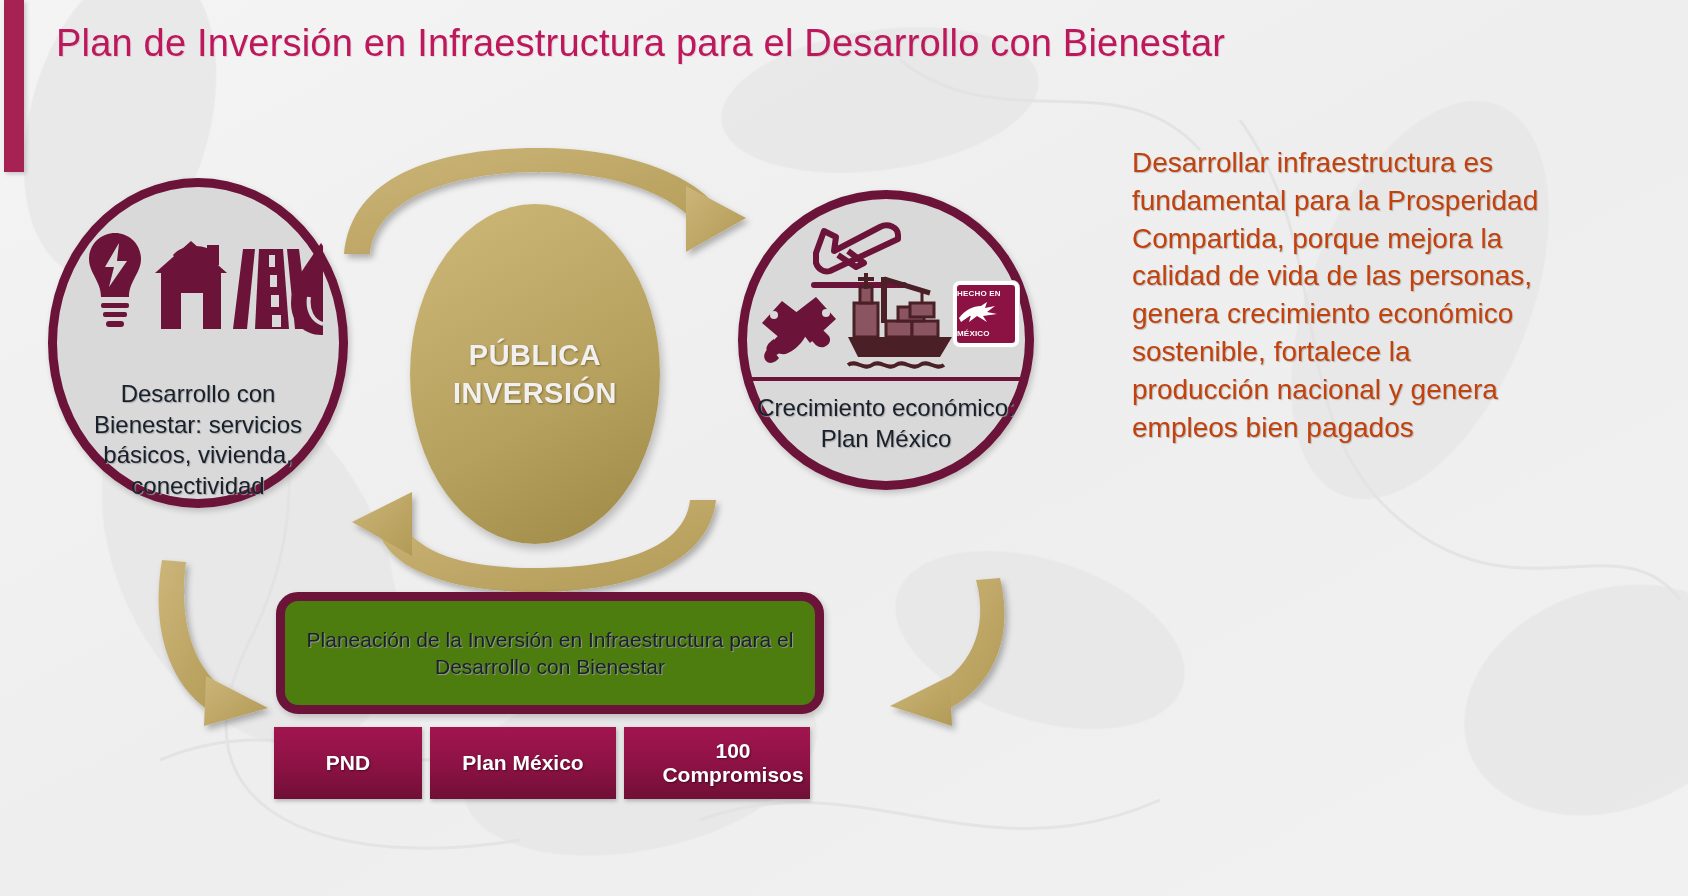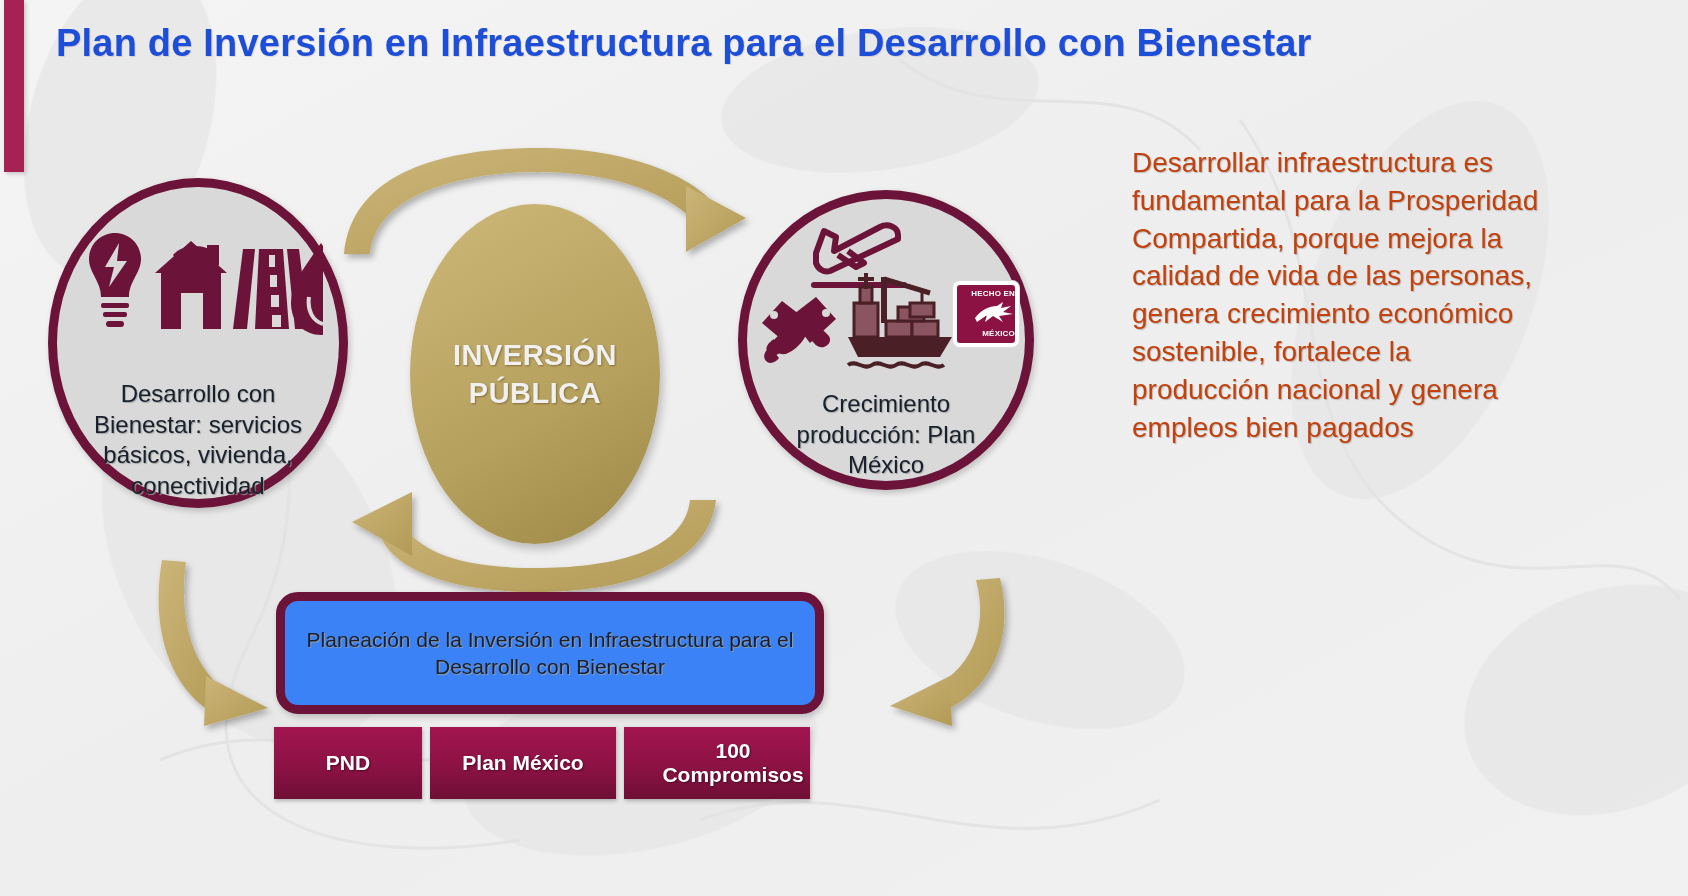--- a/index.html
+++ b/index.html
@@ -28,22 +28,22 @@
     width: 20px; height: 172px;
     background: #a62252;
     box-shadow: 2px 2px 4px rgba(0,0,0,.18);
   }
 
   
   .slide-title {
     position: absolute;
     left: 56px; top: 22px;
     font-size: 38px;
-    font-weight: bold;
-    color: #1d4ed8;
+    font-weight: normal;
+    color: #be185d;
     letter-spacing: .2px;
     white-space: nowrap;
     text-shadow: 1px 1px 0 rgba(120,0,50,.12);
   }
 
   
   .node-circle {
     position: absolute;
     border: 9px solid #6b1339;
     border-radius: 50%;
@@ -114,21 +114,21 @@
   }
 
   
   .arrows { position: absolute; inset: 0; pointer-events: none; }
 
   
   .plan-box {
     position: absolute;
     left: 276px; top: 592px;
     width: 548px; height: 122px;
-    background: #3b82f6;
+    background: #4d7c0f;
     border: 9px solid #6b1339;
     border-radius: 22px;
     display: flex;
     align-items: center;
     justify-content: center;
     box-shadow: 2px 3px 6px rgba(0,0,0,.20);
   }
   .plan-box span {
     text-align: center;
     font-size: 21px;
@@ -176,21 +176,21 @@
   }
 
   
   .hecho-badge {
     width: 66px; height: 66px;
     background: #8c1244;
     border: 4px solid #ffffff;
     border-radius: 7px;
     display: flex;
     flex-direction: column;
-    align-items: flex-end;
+    align-items: flex-start;
     justify-content: center;
     color: #fff;
     box-shadow: 0 0 0 1px #ddd;
   }
   .hecho-badge .hb-top,
   .hecho-badge .hb-bot {
     font-size: 8px;
     font-weight: bold;
     letter-spacing: .2px;
     line-height: 1;
@@ -383,27 +383,27 @@
       <svg width="42" height="24" viewBox="0 0 42 24">
         <g fill="#ffffff">
           <path d="M2,18 C8,10 16,6 24,6 L30,2 L28,8 L38,6 L30,12 L40,14 L26,16 L30,22 L20,16 L12,22 L14,15 L4,22 Z"></path>
           <path d="M6,20 C10,14 16,11 22,11 L20,15 L12,16 Z"></path>
         </g>
       </svg>
     </div>
     <div class="hb-bot">MÉXICO</div>
   </div>
   <div class="node-rule"></div>
-  <div class="node-label">Crecimiento producción: Plan México</div>
+  <div class="node-label">Crecimiento económico: Plan México</div>
 </div>
 
 <div class="center-ellipse">
   <div class="ce-text">
+    <div>PÚBLICA</div>
     <div>INVERSIÓN</div>
-    <div>PÚBLICA</div>
   </div>
 </div>
 
 <div class="plan-box">
   <span>Planeación de la Inversión en Infraestructura  para el Desarrollo con Bienestar</span>
 </div>
 
 <div class="chip-row">
   <div class="chip" id="chip-0">
     <span>PND</span>

